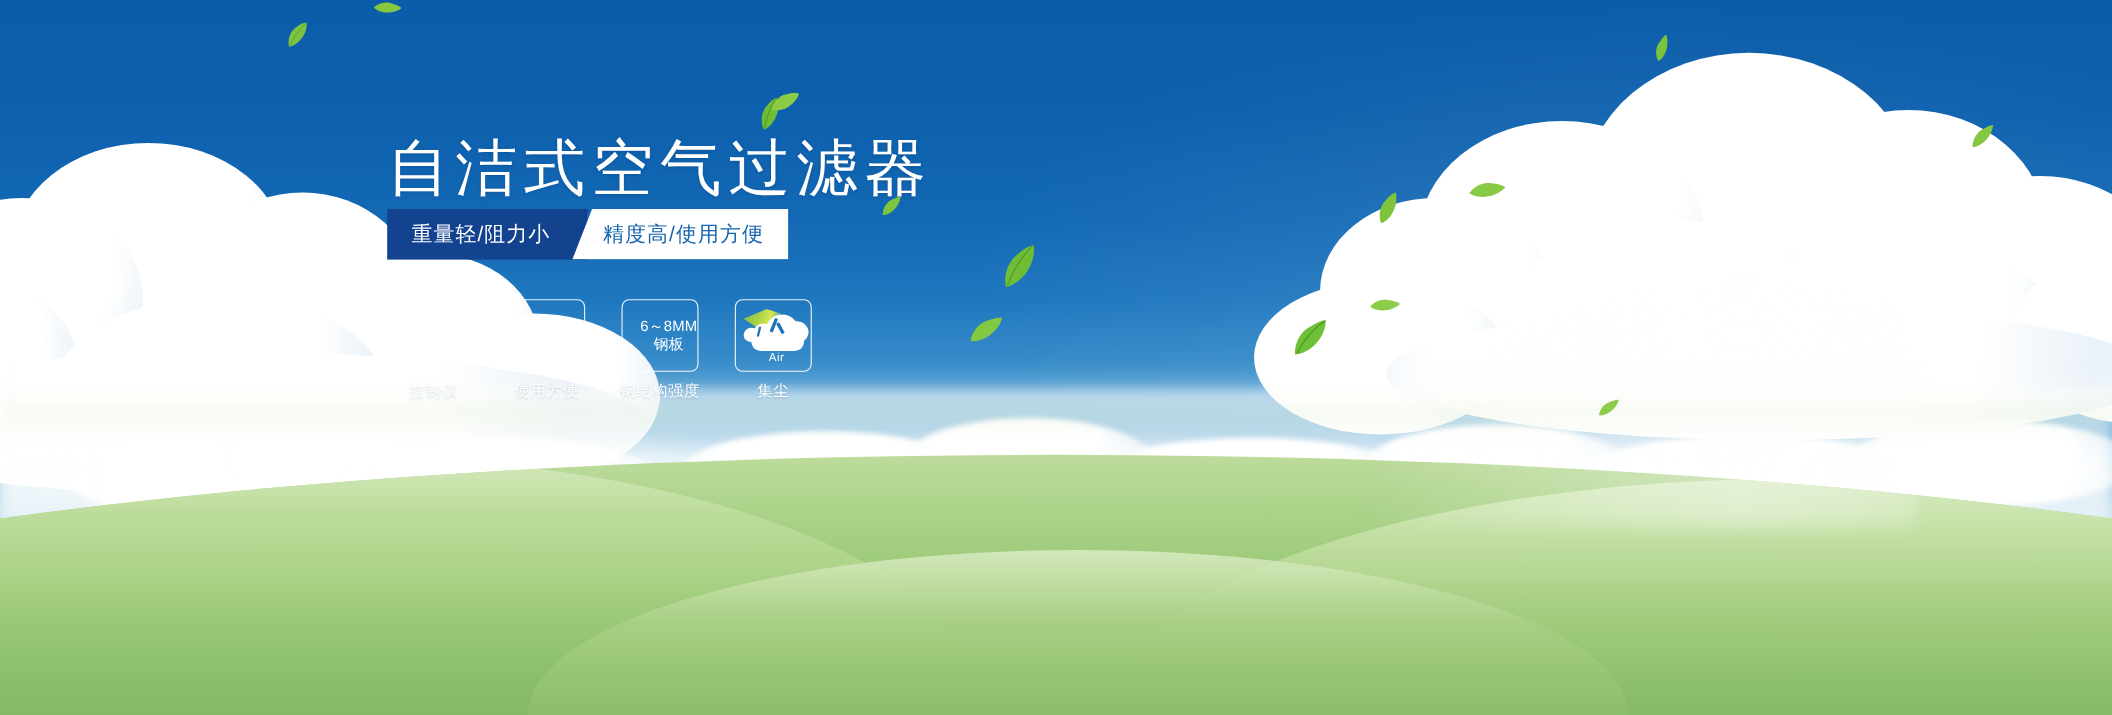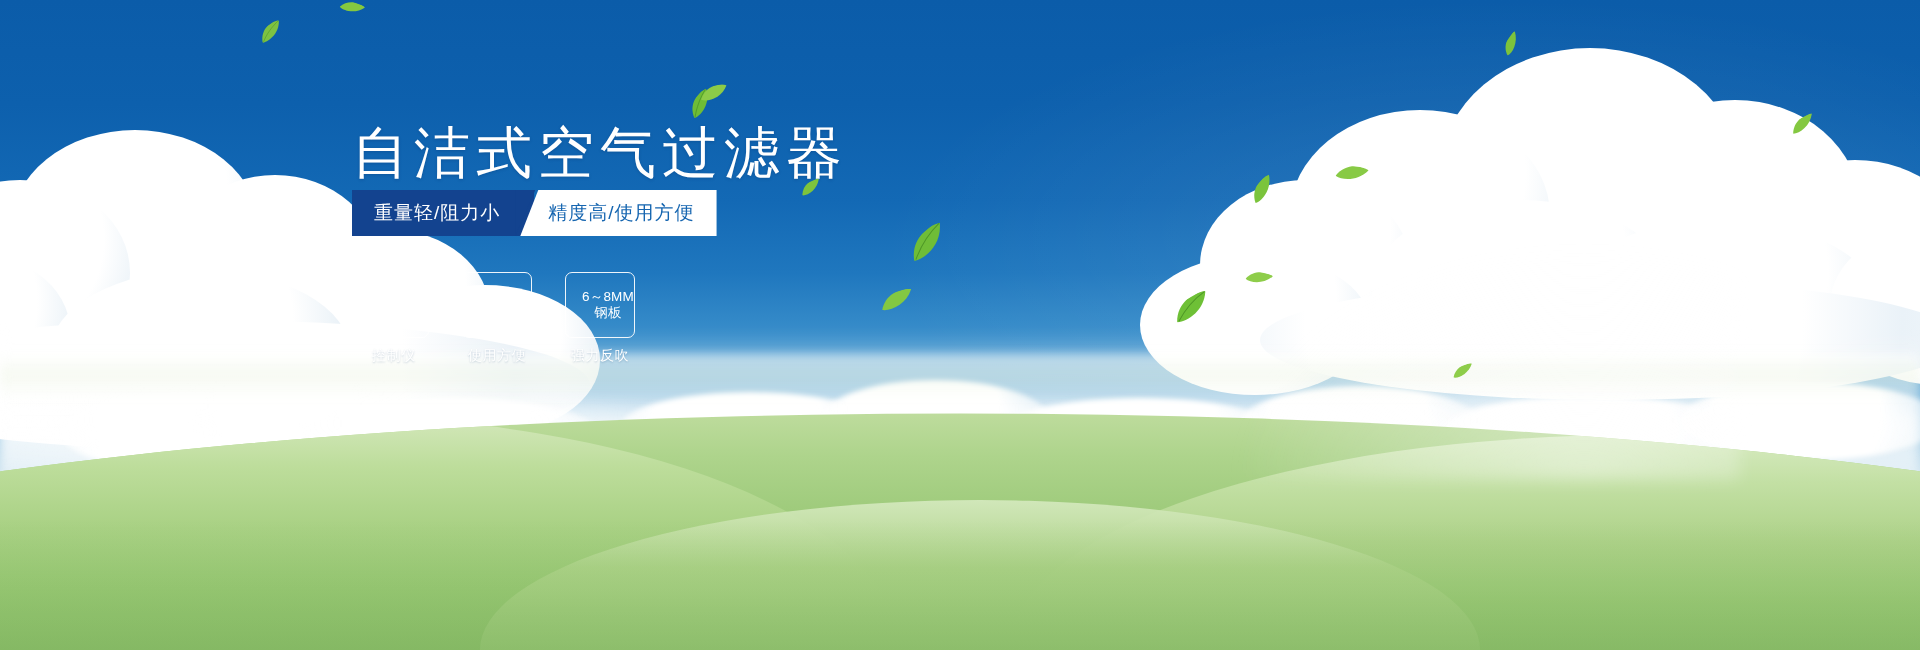--- a/index.html
+++ b/index.html
@@ -274,23 +274,40 @@
       </div>
       <div class="feat-label">使用方便</div>
     </div>
 
 
     <div class="feat">
       <div class="feat-box">
         <div class="feat-text" style="white-space:pre-line;">6～8MM
 钢板</div>
       </div>
-      <div class="feat-label">强力反吹</div>
-    </div>
-
+      <div class="feat-label">钢结构强度</div>
+    </div>
+
+    <div class="feat">
+      <div class="feat-box">
+        <div class="cloudicon">
+          <div class="beam"></div>
+          <div class="body" style="left:22px; top:6px;  width:28px; height:24px;"></div>
+          <div class="body" style="left:38px; top:12px; width:22px; height:20px;"></div>
+          <div class="body" style="left:10px; top:14px; width:18px; height:16px;"></div>
+          <div class="body" style="left:1px;  top:18px; width:14px; height:13px;"></div>
+          <div class="base"></div>
+          <div class="gap" style="left:27px; top:9px;  width:2.6px; height:13px; transform:rotate(22deg);"></div>
+          <div class="gap" style="left:33px; top:13px; width:2.6px; height:11px; transform:rotate(-28deg);"></div>
+          <div class="gap" style="left:14px; top:17px; width:2.2px; height:9px;  transform:rotate(14deg);"></div>
+          <div class="air">Air</div>
+        </div>
+      </div>
+      <div class="feat-label">集尘</div>
+    </div>
 
   </div>
 
   <div>
 
     <div class="leaf" style="left:258px; top:25px; transform:rotate(-35deg);">
       <svg width="26" height="14" viewBox="0 0 26 14">
           <path d="M0 11 C6 -2 20 -2 26 2 C20 12 7 14 0 11 Z" fill="#7dc242"></path>
           <path d="M1 11 C8 6 18 3 25 2" stroke="#5aa62f" stroke-width="0.7" fill="none"></path>
         </svg>

